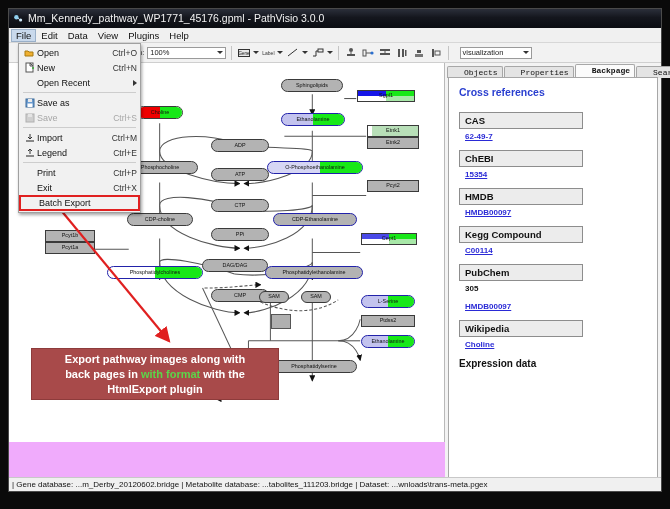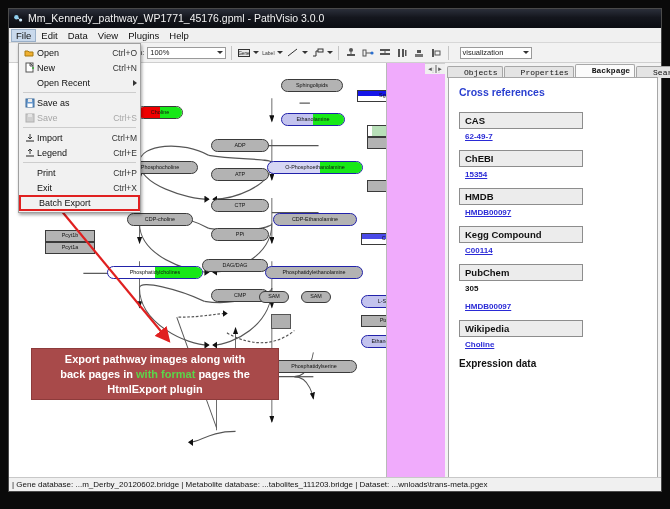--- a/index.html
+++ b/index.html
@@ -201,21 +201,21 @@
         </span>
       <div class="tb-sep"></div>
       <div class="combo" style="width:72px;margin-left:6px">
         <span class="cv">visualization</span>
         <span class="caret"></span>
       </div>
     </div>
 
     <div class="main">
 
-      <div style="flex:1 1 auto;display:flex;min-width:0;gap:38px;">
+      <div style="flex:1 1 auto;display:flex;flex-direction:column;min-width:0;gap:38px;">
         <div class="canvaswrap">
           <svg class="canvas" viewBox="0 0 436 352" preserveAspectRatio="none">
             <defs>
               <marker id="ah" markerWidth="6" markerHeight="6" refX="5" refY="3" orient="auto">
                 <path d="M0,0 L6,3 L0,6 z" fill="#111"></path>
               </marker>
             </defs>
             <g stroke="#555" fill="none" stroke-width="1">
 
               <line x1="151" y1="56" x2="151" y2="96" marker-end="url(#ah)"></line>
@@ -406,21 +406,21 @@
                 <marker id="rah" markerWidth="7" markerHeight="7" refX="6" refY="3.5" orient="auto">
                   <path d="M0,0 L7,3.5 L0,7 z" fill="#e02020"></path>
                 </marker>
               </defs>
             <line x1="46" y1="140" x2="160" y2="278" stroke="#e02020" stroke-width="2.2" marker-end="url(#rah)"></line>
           </svg>
 
           <div class="callout">
             <div>
               <span>Export pathway images along with</span><br>
-              <span>back pages in </span><span class="hl">with format</span><span> pages the</span><br>
+              <span>back pages in </span><span class="hl">with format</span><span> with the</span><br>
               <span>HtmlExport plugin</span>
             </div>
           </div>
         </div>
 
         <div class="hscroll">
           <span class="hs-arrow">◄</span>
           <span class="hs-track">
               <span class="hs-thumb">⋮⋮</span>
             </span>

